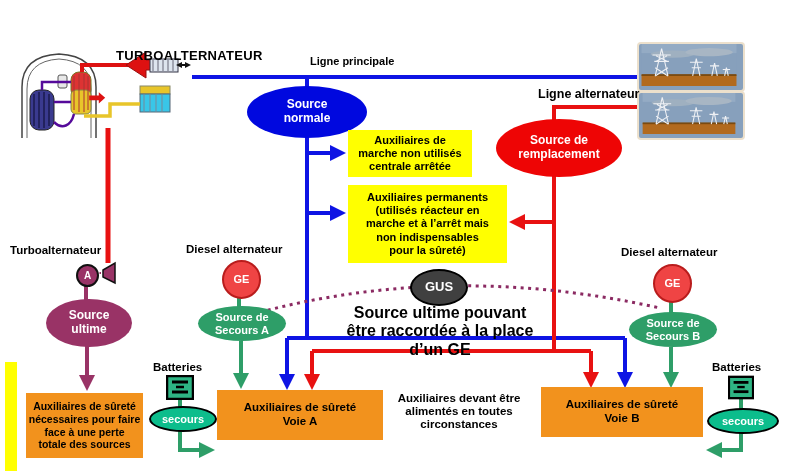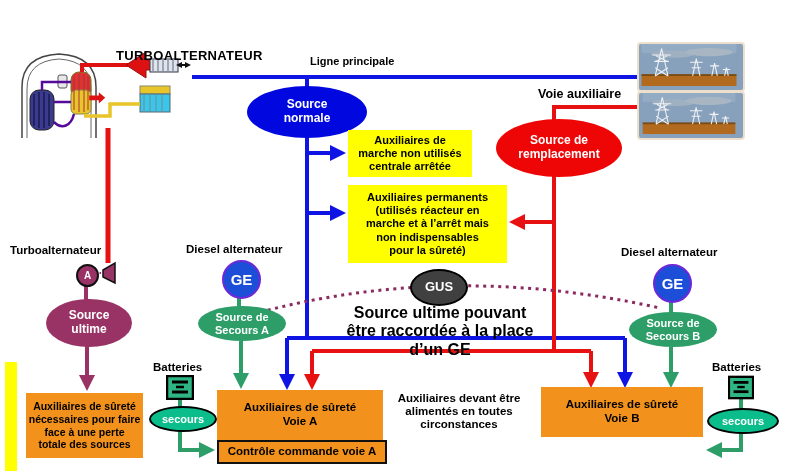--- a/index.html
+++ b/index.html
@@ -31,21 +31,21 @@
   
   .e-normale{left:247px;top:86px;width:120px;height:52px;background:#0008df;font-size:12px;}
   .e-rempl{left:496px;top:119px;width:126px;height:58px;background:#ee0505;font-size:12px;}
   .e-ultime{left:46px;top:299px;width:86px;height:48px;background:#993366;font-size:12px;}
   .e-sec-a{left:198px;top:306px;width:88px;height:35px;background:#2e9e68;font-size:11px;}
   .e-sec-b{left:629px;top:312px;width:88px;height:35px;background:#2e9e68;font-size:11px;}
   .e-gus{left:410px;top:269px;width:54px;height:33px;background:#404040;border:2px solid #000;font-size:13px;}
   .e-small-a{left:149px;top:406px;width:64px;height:22px;background:#0cbd8c;border:2px solid #000;font-size:11px;}
   .e-small-b{left:707px;top:408px;width:68px;height:22px;background:#0cbd8c;border:2px solid #000;font-size:11px;}
   .e-amark{left:76px;top:264px;width:19px;height:19px;background:#993366;border:2px solid #111;font-size:10px;}
-  .ge{width:35px;height:35px;background:#1d4ed8;border:2px solid #6d28d9;border-radius:50%;font-size:15px;}
+  .ge{width:35px;height:35px;background:#ef4444;border:2px solid #b91c1c;border-radius:50%;font-size:11px;}
   .ge-a{left:222px;top:260px;}
   .ge-b{left:653px;top:264px;}
   
   .b-marche{left:348px;top:130px;width:124px;height:47px;background:#ffff00;font-size:11px;}
   .b-perm{left:348px;top:185px;width:159px;height:78px;background:#ffff00;font-size:11px;}
   .b-perte{left:26px;top:393px;width:117px;height:65px;background:#f2921d;font-size:10.5px;}
   .b-voie-a{left:217px;top:390px;width:166px;height:50px;background:#f2921d;font-size:11.5px;}
   .b-ctrl-a{left:217px;top:440px;width:166px;height:20px;background:#f2921d;border:2px solid #111;font-size:11.5px;}
   .b-voie-b{left:541px;top:387px;width:162px;height:50px;background:#f2921d;font-size:11.5px;}
   .b-ctrl-b{left:541px;top:437px;width:162px;height:20px;background:#f2921d;border:2px solid #111;font-size:11.5px;}
@@ -185,21 +185,21 @@
   </svg>
   <svg class="batt batt-b" width="26" height="25" viewBox="0 0 28 25">
     <rect x="1" y="1" width="26" height="23" fill="#2eb584" stroke="#000" stroke-width="2.5"></rect>
     <path d="M6,7 H22" stroke="#000" stroke-width="3"></path>
     <path d="M10,12 H18" stroke="#000" stroke-width="2.5"></path>
     <path d="M6,17 H22" stroke="#000" stroke-width="3"></path>
   </svg>
 
   <div class="lbl l-turbo-top">TURBOALTERNATEUR</div>
   <div class="lbl l-ligne-p">Ligne principale</div>
-  <div class="lbl l-ligne-a">Voie auxiliaire</div>
+  <div class="lbl l-ligne-a">Ligne alternateur</div>
   <div class="lbl l-turbo-left">Turboalternateur</div>
   <div class="lbl l-diesel-a">Diesel alternateur</div>
   <div class="lbl l-diesel-b">Diesel alternateur</div>
   <div class="lbl l-batt-a">Batteries</div>
   <div class="lbl l-batt-b">Batteries</div>
   <div class="lbl l-gusnote">Source ultime pouvant
 être raccordée à la place d’un GE</div>
   <div class="lbl l-circ">Auxiliaires devant être
 alimentés en toutes
 circonstances</div>
@@ -229,19 +229,18 @@
 marche et à l’arrêt  mais
 non indispensables
 pour la sûreté)</div>
 
   <div class="box b-perte">Auxiliaires de sûreté
 nécessaires pour faire
 face à une perte
 totale des sources</div>
   <div class="box b-voie-a">Auxiliaires de sûreté
 Voie A</div>
-  <div class="box b-ctrl-a">Contrôle commande voie A</div>
   <div class="box b-voie-b">Auxiliaires de sûreté
 Voie B</div>
 
   <div class="box b-ybar"></div>
 
 </div>
 
 </body></html>

